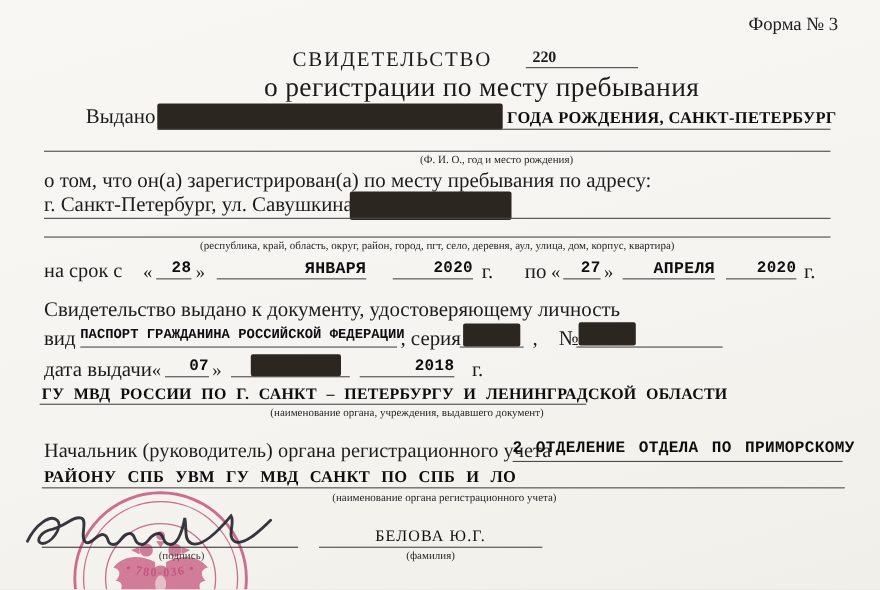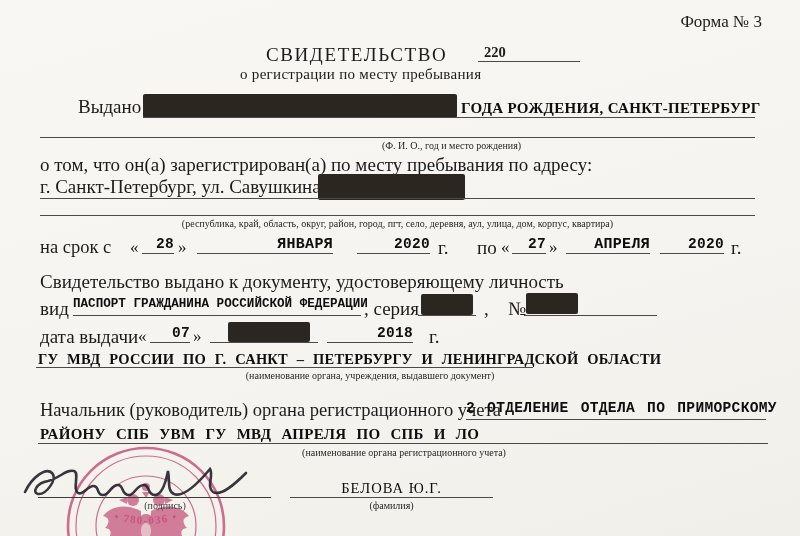--- a/index.html
+++ b/index.html
@@ -20,21 +20,21 @@
 </style>
 </head>
 <body>
 
 <div class="page">
 
   <div class="abs" style="top:12px;right:38px;font-size:17px;">Форма № 3</div>
 
   <div class="abs" style="left:248px;top:44px;font-size:19px;letter-spacing:1.6px;margin-left:18px;">СВИДЕТЕЛЬСТВО</div>
   <div class="abs" style="left:478px;top:44px;width:96px;border-bottom:1.4px solid #4a4a4a;font-size:14.5px;font-weight:bold;padding-left:6px;">220</div>
-  <div class="abs" style="left:240px;top:66px;font-size:15px;letter-spacing:0.3px;">о регистрации по месту пребывания</div>
+  <div class="abs" style="left:240px;top:66px;font-size:25px;letter-spacing:0.3px;">о регистрации по месту пребывания</div>
 
   <div class="abs lbl" style="left:78px;top:96px;">Выдано</div>
   <div class="redact" style="left:143px;top:94px;width:314px;height:24px;"></div>
   <div class="abs val" style="left:461px;top:100px;font-size:15px;">ГОДА РОЖДЕНИЯ, САНКТ-ПЕТЕРБУРГ</div>
   <div class="rule" style="left:143px;top:117px;width:612px;"></div>
 
   <div class="rule" style="left:40px;top:137px;width:715px;"></div>
   <div class="abs cap" style="left:95px;top:140px;width:713px;">(Ф. И. О., год и место рождения)</div>
 
   <div class="abs lbl" style="left:40px;top:154px;">о том, что он(а) зарегистрирован(а) по месту пребывания по адресу:</div>
@@ -82,21 +82,21 @@
   </div>
   <div class="abs ucell val" style="left:327px;top:325px;width:86px;font-size:14.5px;height:17px;">2018</div>
   <div class="abs lbl" style="left:429px;top:326px;">г.</div>
 
   <div class="abs val" style="left:38px;top:351px;font-size:14.5px;word-spacing:5px;letter-spacing:0.2px;">ГУ МВД РОССИИ ПО Г. САНКТ – ПЕТЕРБУРГУ И ЛЕНИНГРАДСКОЙ ОБЛАСТИ</div>
   <div class="rule" style="left:36px;top:367px;width:497px;"></div>
   <div class="abs cap" style="left:120px;top:370px;width:500px;">(наименование органа, учреждения, выдавшего документ)</div>
 
   <div class="abs" style="left:40px;top:400px;font-size:18.5px;">Начальник (руководитель) органа регистрационного учета</div>
   <div class="abs ucell val" style="left:466px;top:400px;width:300px;font-size:14.6px;height:19px;word-spacing:3px;">2 ОТДЕЛЕНИЕ ОТДЕЛА  ПО ПРИМОРСКОМУ</div>
-  <div class="abs val" style="left:40px;top:426px;font-size:15px;word-spacing:6px;">РАЙОНУ СПБ УВМ  ГУ  МВД АПРЕЛЯ  ПО СПБ  И  ЛО</div>
+  <div class="abs val" style="left:40px;top:426px;font-size:15px;word-spacing:6px;">РАЙОНУ СПБ УВМ  ГУ  МВД САНКТ  ПО СПБ  И  ЛО</div>
   <div class="rule" style="left:38px;top:443px;width:730px;"></div>
   <div class="abs cap" style="left:40px;top:447px;width:728px;">(наименование органа регистрационного учета)</div>
 
   <svg class="abs" style="left:61px;top:441px;" width="170" height="170" viewBox="0 0 170 170">
     <g stroke="#c4507a" fill="none" opacity="0.82">
       <circle cx="85" cy="85" r="78" stroke-width="2.6"></circle>
       <circle cx="85" cy="85" r="70" stroke-width="1.2"></circle>
       <circle cx="85" cy="85" r="50" stroke-width="1.2"></circle>
     </g>
     <defs>

